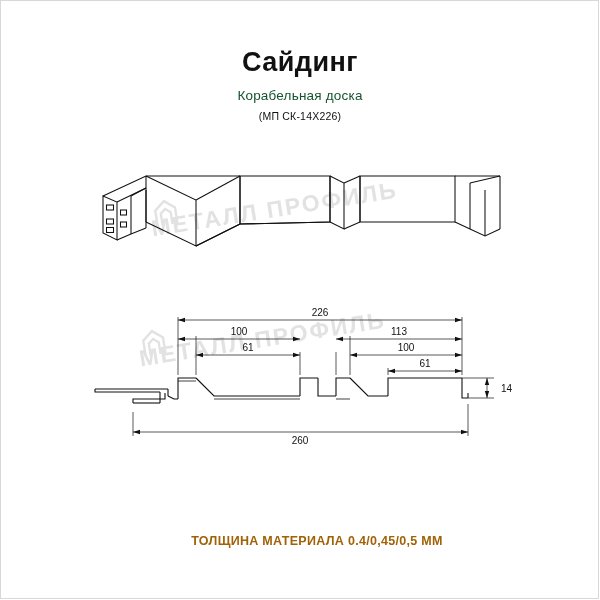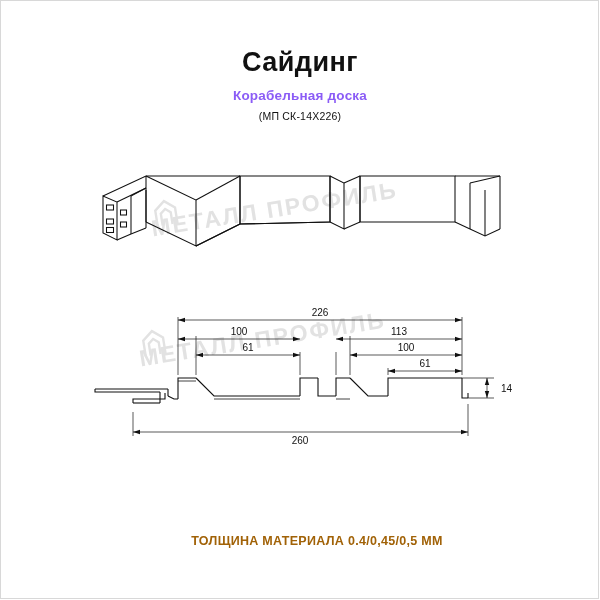--- a/index.html
+++ b/index.html
@@ -41,22 +41,22 @@
   .title {
     font-size: 27px;
     font-weight: bold;
     letter-spacing: 0.5px;
     color: #111;
     margin: 0;
     line-height: 1.1;
   }
   .subtitle {
     font-size: 13.5px;
-    font-weight: bold;
-    color: #8b5cf6;
+    font-weight: normal;
+    color: #14532d;
     margin-top: 10px;
     letter-spacing: 0.2px;
   }
   .code {
     font-size: 10.5px;
     font-weight: normal;
     color: #111;
     margin-top: 7px;
     letter-spacing: 0.2px;
   }

